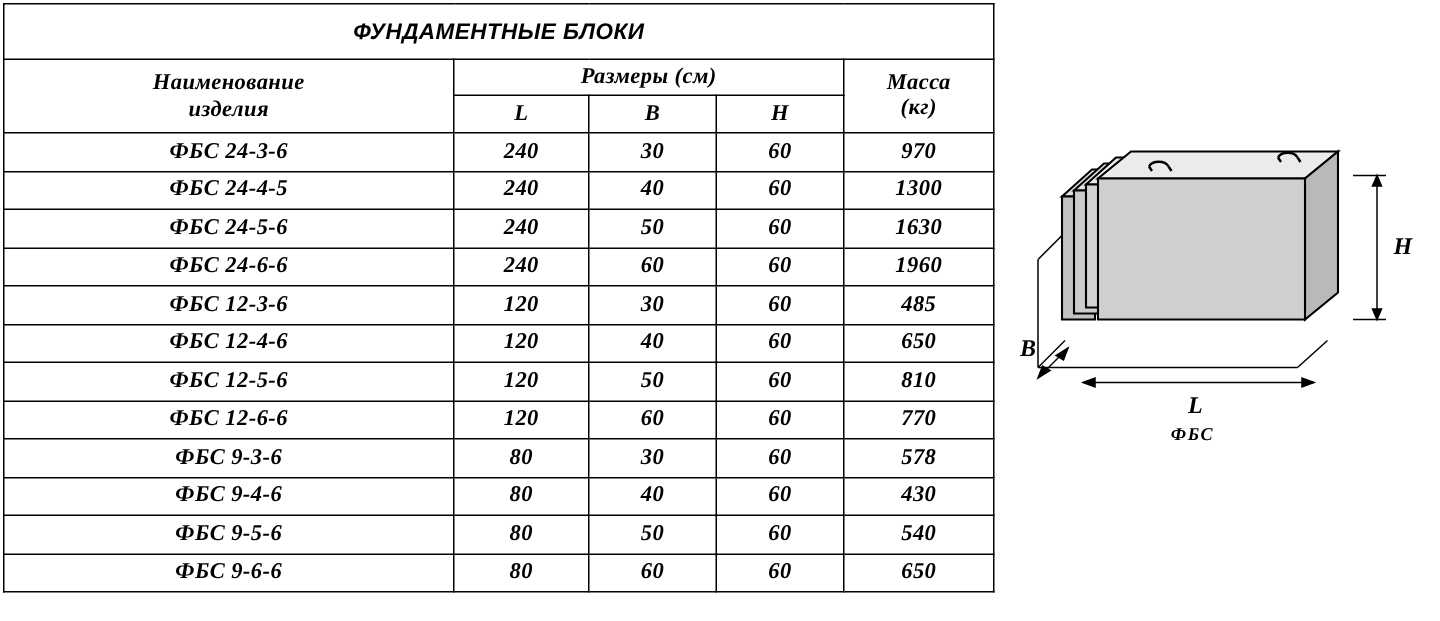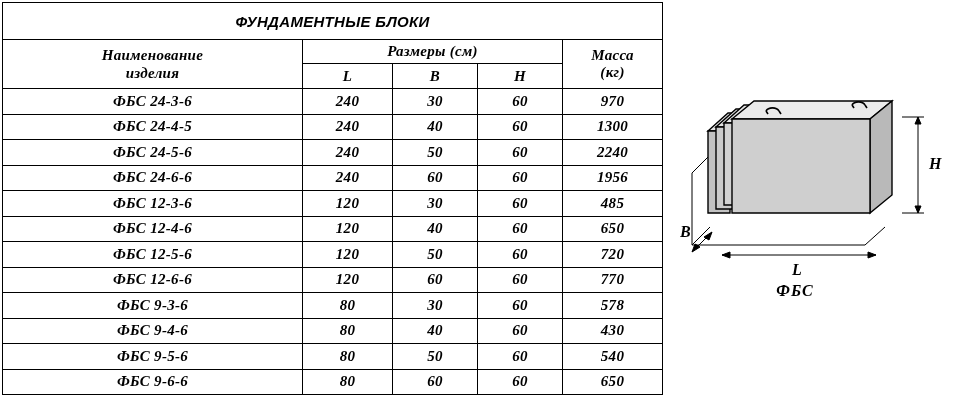--- a/index.html
+++ b/index.html
@@ -97,21 +97,21 @@
   }
   .illus svg { display: block; }
   .illus-label {
     position: absolute;
     left: 680px;
     top: 282px;
     width: 230px;
     text-align: center;
     font-weight: bold;
     font-style: italic;
-    font-size: 16px;
+    font-size: 12px;
     letter-spacing: 1px;
   }
 </style>
 </head>
 <body>
 
 <div id="sheet">
 
   <div class="table-wrap">
     <table class="spec">
@@ -155,49 +155,49 @@
           <td>240</td>
           <td>40</td>
           <td>60</td>
           <td class="mass-col">1300</td>
         </tr>
         <tr class="data-row">
           <td class="name-col">ФБС 24-5-6</td>
           <td>240</td>
           <td>50</td>
           <td>60</td>
-          <td class="mass-col">2240</td>
+          <td class="mass-col">1630</td>
         </tr>
         <tr class="data-row">
           <td class="name-col">ФБС 24-6-6</td>
           <td>240</td>
           <td>60</td>
           <td>60</td>
-          <td class="mass-col">1956</td>
+          <td class="mass-col">1960</td>
         </tr>
         <tr class="data-row">
           <td class="name-col">ФБС 12-3-6</td>
           <td>120</td>
           <td>30</td>
           <td>60</td>
           <td class="mass-col">485</td>
         </tr>
         <tr class="data-row">
           <td class="name-col">ФБС 12-4-6</td>
           <td>120</td>
           <td>40</td>
           <td>60</td>
           <td class="mass-col">650</td>
         </tr>
         <tr class="data-row">
           <td class="name-col">ФБС 12-5-6</td>
           <td>120</td>
           <td>50</td>
           <td>60</td>
-          <td class="mass-col">720</td>
+          <td class="mass-col">810</td>
         </tr>
         <tr class="data-row">
           <td class="name-col">ФБС 12-6-6</td>
           <td>120</td>
           <td>60</td>
           <td>60</td>
           <td class="mass-col">770</td>
         </tr>
         <tr class="data-row">
           <td class="name-col">ФБС 9-3-6</td>

